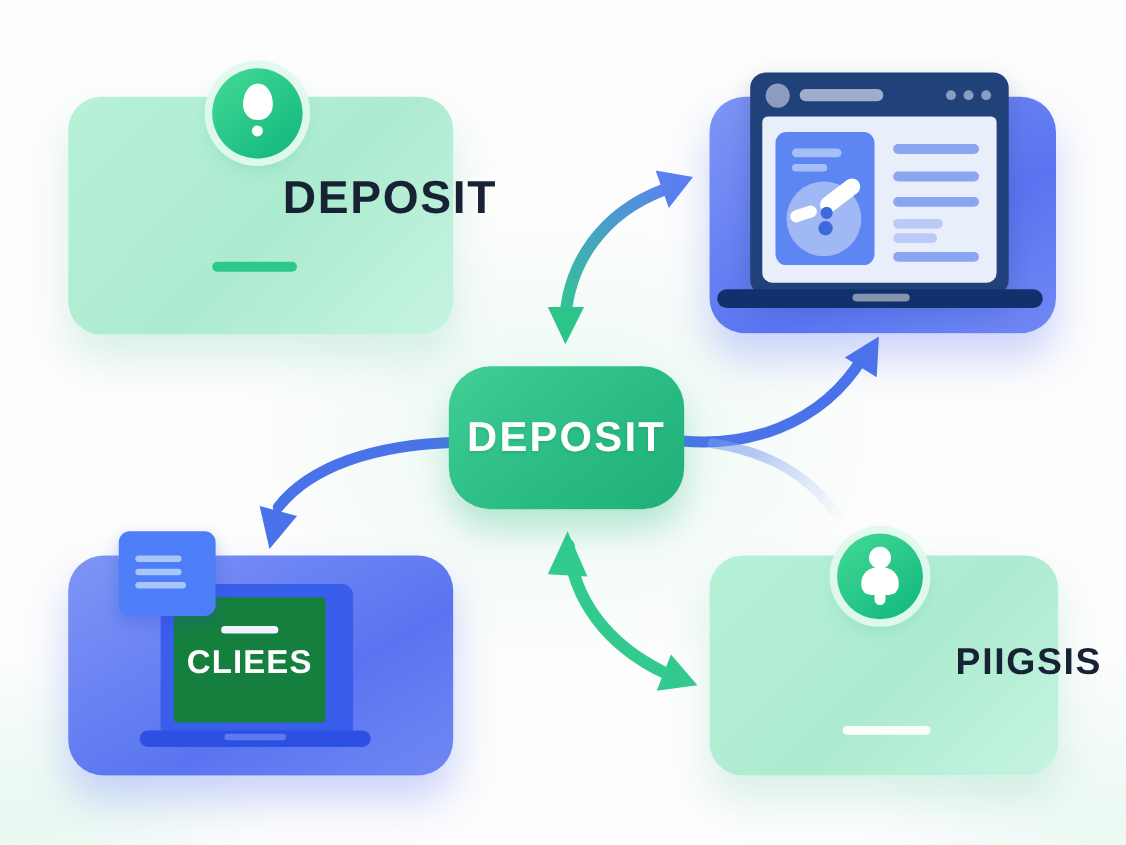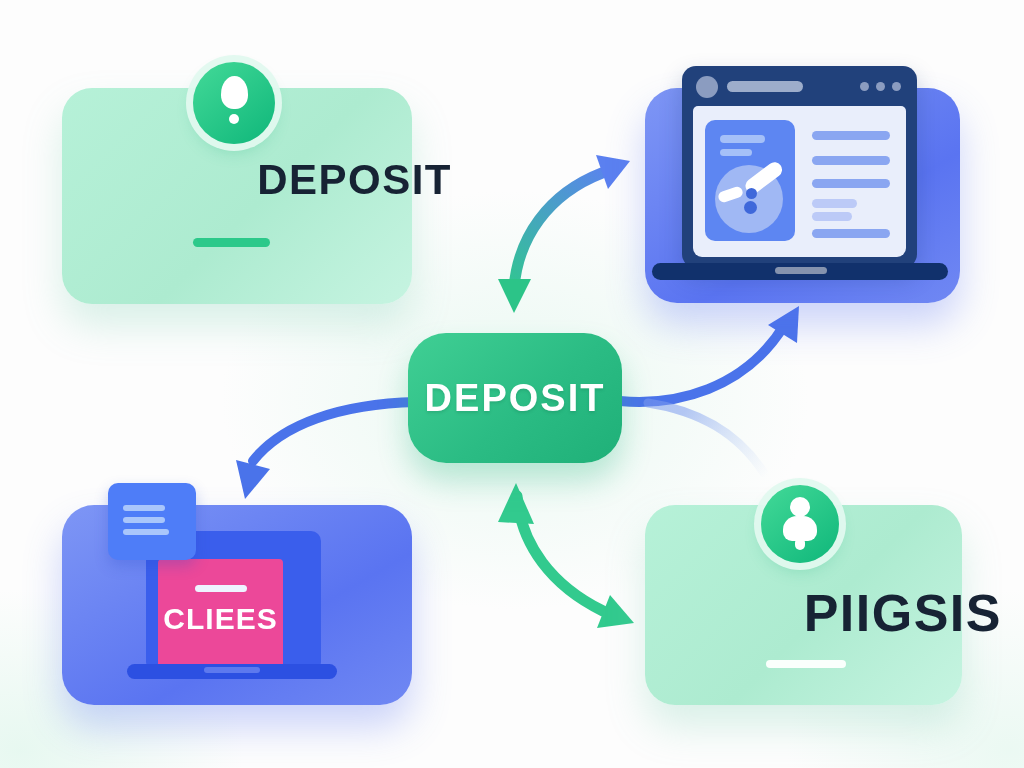--- a/index.html
+++ b/index.html
@@ -83,22 +83,22 @@
   .tline.med{background:#8aa6f1;width:78px;}
   .tline.lgt{background:#bccaf7;}
   .laptop-base{position:absolute;left:652px;top:263px;width:296px;height:17px;border-radius:9px;background:#11316c;z-index:4;}
   .laptop-notch{position:absolute;left:123px;top:4px;width:52px;height:7px;border-radius:4px;background:#8593ae;}
 
   
   .doc{position:absolute;left:108px;top:483px;width:88px;height:77px;border-radius:10px;background:#4e7df8;z-index:4;
        box-shadow:0 6px 14px rgba(40,70,200,.25);}
   .doc-line{position:absolute;left:15px;height:6px;border-radius:3px;background:#a9c6fb;}
   .bezel{position:absolute;left:146px;top:531px;width:175px;height:141px;border-radius:10px;background:#3a5eec;z-index:3;}
-  .screen{position:absolute;left:12px;top:12px;width:125px;height:114px;border-radius:4px;background:#ec4899;
-          display:flex;flex-direction:column;align-items:center;margin-top:16px;}
+  .screen{position:absolute;left:12px;top:12px;width:138px;height:114px;border-radius:4px;background:#15803d;
+          display:flex;flex-direction:column;align-items:center;}
   .screen-dash{margin-top:26px;width:52px;height:7px;border-radius:4px;background:#eef3ff;}
   .screen-text{margin-top:10px;color:#fff;font-weight:800;font-size:30px;letter-spacing:1px;}
   .base2{position:absolute;left:127px;top:664px;width:210px;height:15px;border-radius:8px;background:#2c50e2;z-index:4;}
   .base2-notch{position:absolute;left:77px;top:3px;width:56px;height:6px;border-radius:3px;background:#5d79ee;}
 </style>
 </head>
 <body>
 
 <div class="stage">
 
@@ -191,21 +191,21 @@
     <div class="screen">
       <div class="screen-dash"></div>
       <div class="screen-text">CLIEES</div>
     </div>
   </div>
   <div class="base2">
     <div class="base2-notch"></div>
   </div>
 
   <div class="card mint piigsis-card">
-    <div class="card-label-dark" style="top:78px;font-size:52px;">PIIGSIS</div>
+    <div class="card-label-dark" style="top:78px;font-size:34px;">PIIGSIS</div>
     <div class="underline-white"></div>
   </div>
   <div class="badge badge-person">
     <div class="p-head"></div>
     <div class="p-body"></div>
     <div class="p-stem"></div>
   </div>
 
 </div>
 

